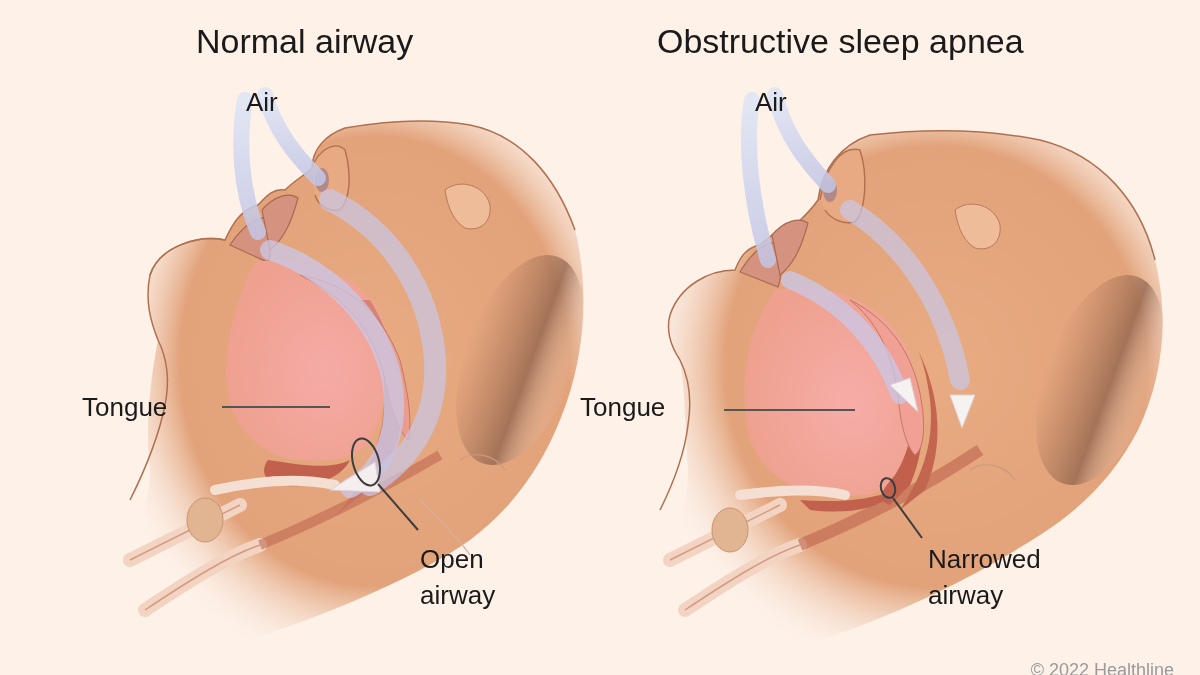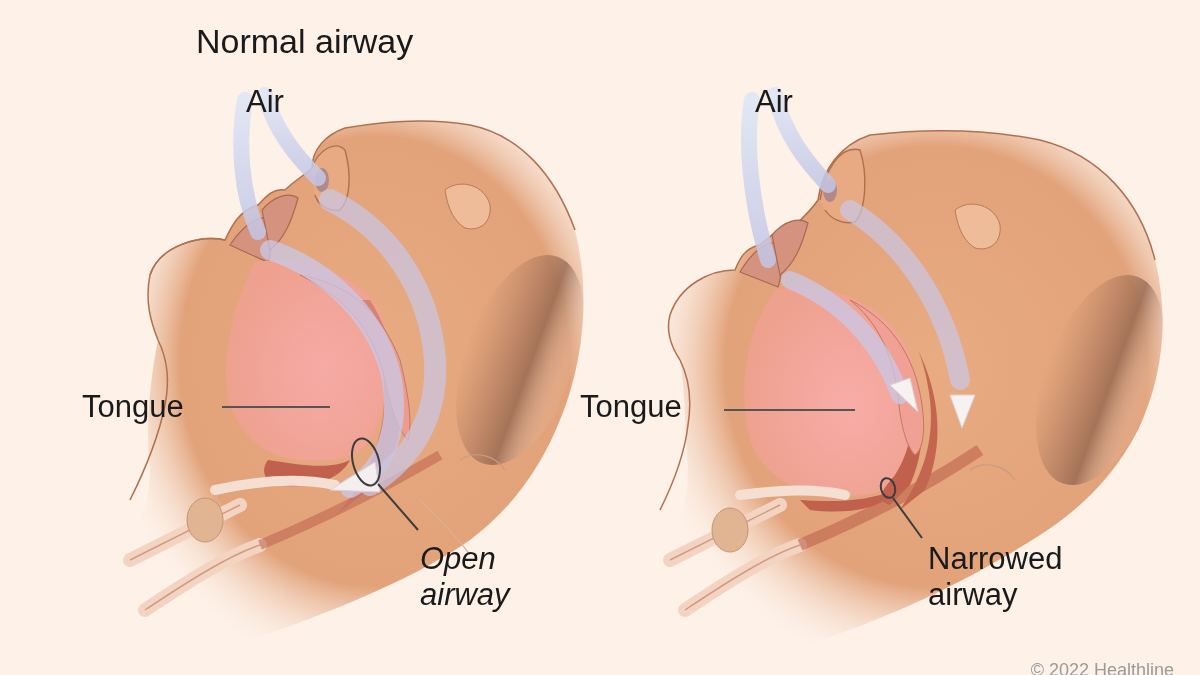--- a/index.html
+++ b/index.html
@@ -10,21 +10,21 @@
     color: #1c1c1c;
     position: relative;
   }
   .panel { position: absolute; top: 0; width: 600px; height: 675px; }
   .panel.left { left: 0; }
   .panel.right { left: 600px; }
   .title {
     position: absolute; top: 22px; font-size: 34px; letter-spacing: 0;
     white-space: nowrap; color: #1a1a1a;
   }
-  .label { position: absolute; font-size: 31px; color: #1a1a1a; white-space: nowrap; line-height: 36px; }
+  .label { position: absolute; font-size: 26px; color: #1a1a1a; white-space: nowrap; line-height: 36px; }
   .illus { position: absolute; left: 0; top: 0; width: 600px; height: 675px; }
   .copyright {
     position: absolute; right: 26px; bottom: -6px; font-size: 18px; color: #9a9a9a;
     white-space: nowrap;
   }
 </style>
 </head>
 <body>
 
 <div class="panel left">
@@ -97,21 +97,21 @@
 
     <line x1="222" y1="407" x2="330" y2="407" stroke="#555" stroke-width="2.2"></line>
 
     <ellipse cx="366" cy="462" rx="13" ry="24" fill="none" stroke="#3d3d3d" stroke-width="2" transform="rotate(-15 366 462)"></ellipse>
     <line x1="378" y1="484" x2="418" y2="530" stroke="#3d3d3d" stroke-width="2"></line>
   </svg>
 
   <div class="title" style="left:196px;">Normal airway</div>
   <div class="label" style="left:246px; top:84px;">Air</div>
   <div class="label" style="left:82px; top:389px;">Tongue</div>
-  <div class="label" style="left:420px; top:541px;font-style:italic;">
+  <div class="label" style="left:420px; top:541px;">
     <div>Open</div>
     <div>airway</div>
   </div>
 </div>
 
 <div class="panel right">
   <svg class="illus" viewBox="0 0 600 675">
     <defs>
       <radialGradient id="skinR" cx="55%" cy="45%" r="60%">
         <stop offset="0%" stop-color="#e8ab82"></stop>
@@ -173,20 +173,21 @@
     <path d="M350,395 L362,428 L375,395 Z" fill="#f7f2f2" stroke="#e0d0d0" stroke-width="1"></path>
 
     <path d="M370,470 C385,460 405,465 415,480" fill="none" stroke="#c99a80" stroke-width="1.2"></path>
 
     <line x1="724" y1="410" x2="855" y2="410" transform="translate(-600 0)" stroke="#555" stroke-width="2.2"></line>
 
     <ellipse cx="288" cy="488" rx="7" ry="10" fill="none" stroke="#3d3d3d" stroke-width="2" transform="rotate(-15 288 488)"></ellipse>
     <line x1="293" y1="498" x2="322" y2="538" stroke="#3d3d3d" stroke-width="2"></line>
   </svg>
 
+  <div class="title" style="left:57px;">Obstructive sleep apnea</div>
   <div class="label" style="left:155px; top:84px;">Air</div>
   <div class="label" style="left:-20px; top:389px;">Tongue</div>
   <div class="label" style="left:328px; top:541px; ">
     <div>Narrowed</div>
     <div>airway</div>
   </div>
 </div>
 
 <div class="copyright">© 2022 Healthline</div>
 

